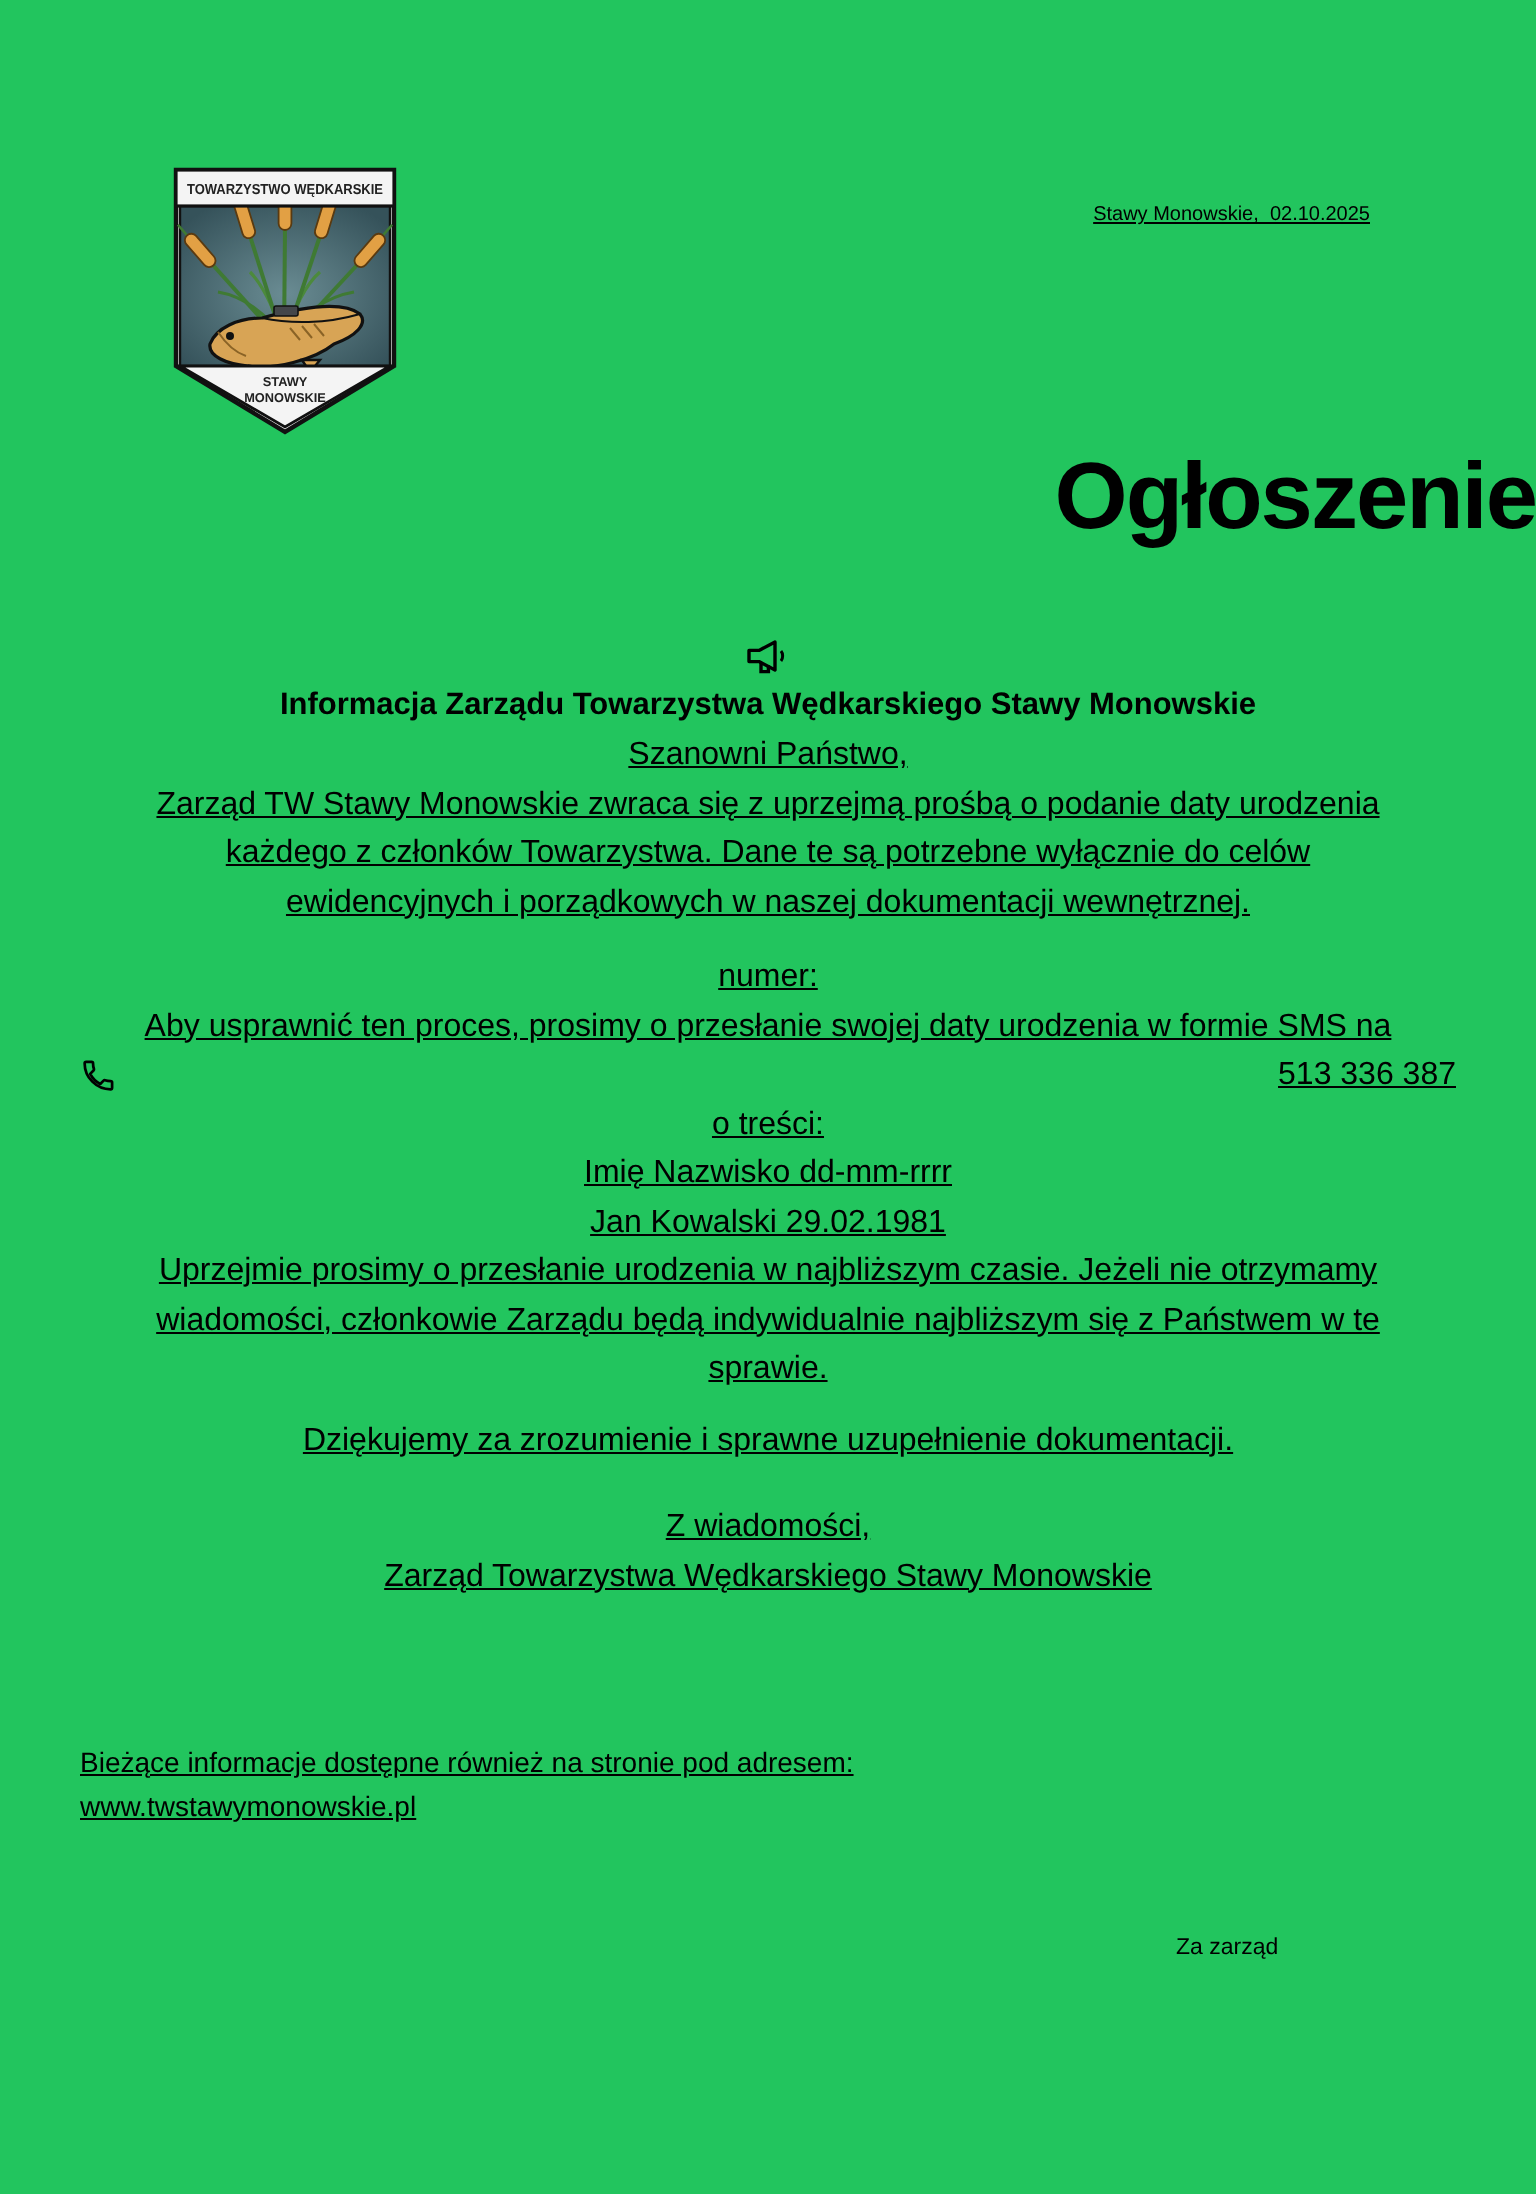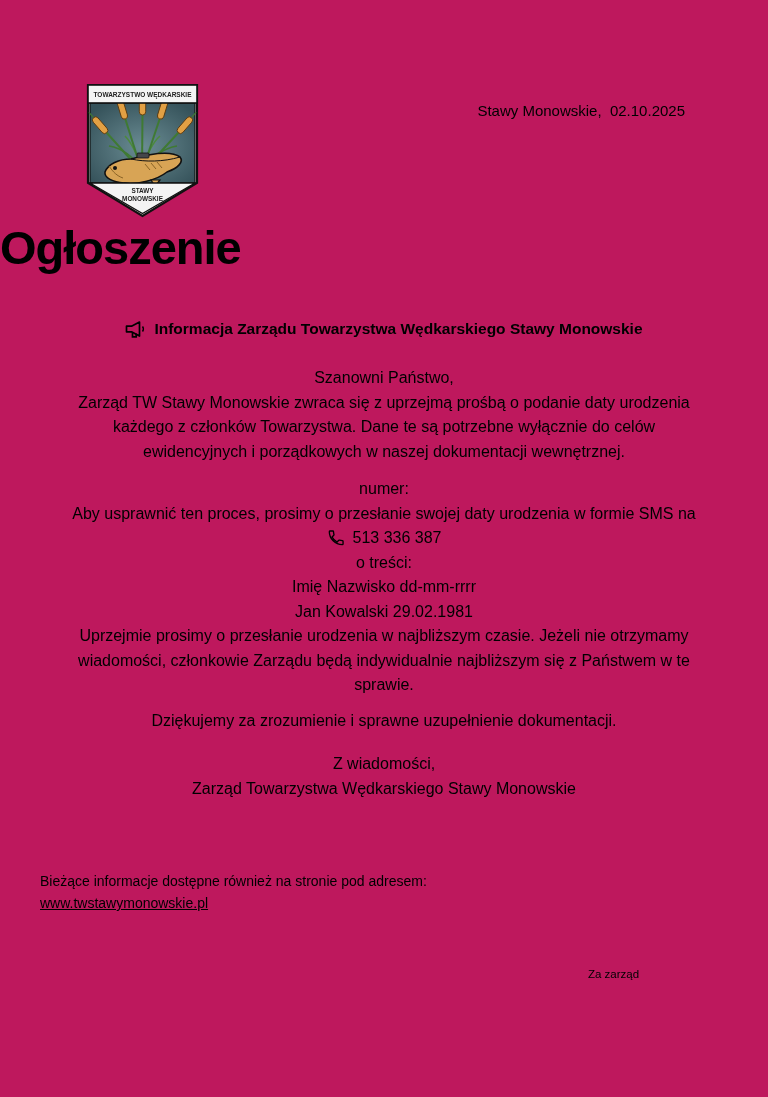--- a/index.html
+++ b/index.html
@@ -1,50 +1,51 @@
 <!DOCTYPE html>
 <html><head>
 <meta charset="utf-8">
 <style>
   html,body{margin:0;padding:0;background:#fff;}
   .page{
     position:relative;
     width:768px;height:1097px;
-    background:#be185d;
+    background:#22c55e;
     font-family:"Liberation Sans","DejaVu Sans",sans-serif;
     color:#000;
     overflow:hidden;
   }
   .logo{position:absolute;left:85px;top:82px;width:115px;height:137px;}
   .date-line{
     position:absolute;top:102px;right:83px;
-    font-size:15px;color:#000;white-space:pre;
+    font-size:10px;color:#000;white-space:pre;text-decoration:underline;
   }
   .doc-title{
     position:absolute;top:220px;left:0;width:100%;
-    text-align:left;font-size:47px;font-weight:bold;
+    text-align:right;font-size:47px;font-weight:bold;
     letter-spacing:-1px;line-height:1.2;
   }
   .heading-row{
     position:absolute;top:320px;left:0;width:100%;
     display:flex;justify-content:center;align-items:center;gap:7px;
-    font-size:15.5px;font-weight:bold;
+    font-size:15.5px;font-weight:bold;flex-direction:column;
   }
   .heading-row .icon{display:inline-flex;align-items:center;}
   .body-text{
     position:absolute;top:366px;left:40px;right:40px;
     text-align:center;font-size:16px;line-height:24.5px;
   }
-  .line{display:block;}
+  .line{display:block;text-decoration:underline;}
   .gap-s{height:13px;}
   .gap-m{height:11px;}
   .gap-l{height:19px;}
   .phone-line{
-    display:flex;justify-content:center;align-items:center;gap:8px;
+    display:flex;justify-content:space-between;align-items:center;gap:8px;
     height:24.5px;
+    text-decoration:underline;
   }
   .footer-info{
     position:absolute;top:870px;left:40px;right:40px;
     text-align:left;font-size:14px;line-height:22px;
   }
   .site-link{color:#000;text-decoration:underline;cursor:pointer;}
   .signoff{
     position:absolute;left:588px;top:968px;
     font-size:11.5px;
   }

